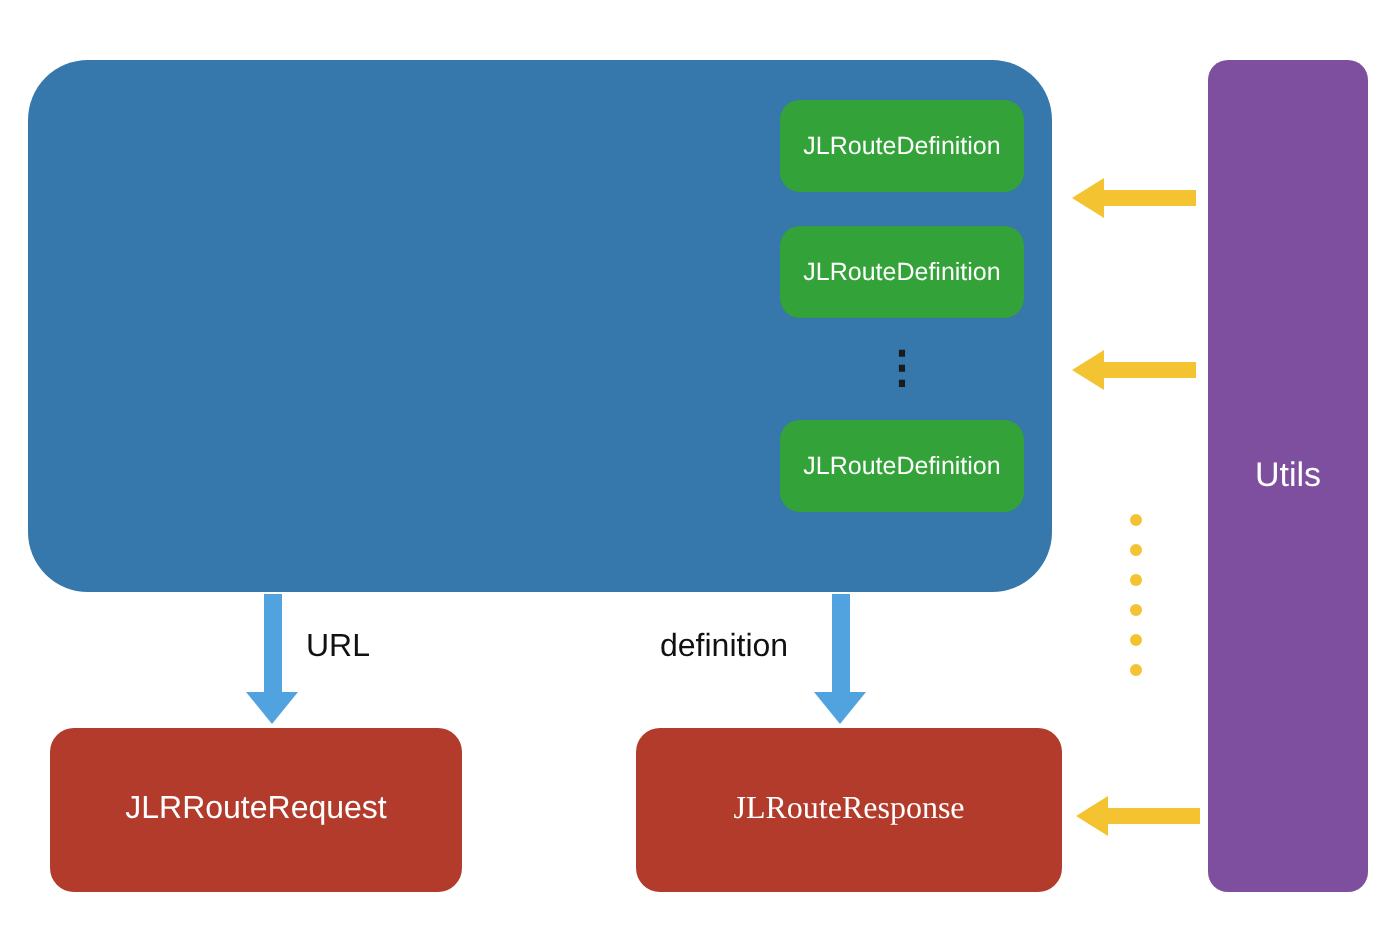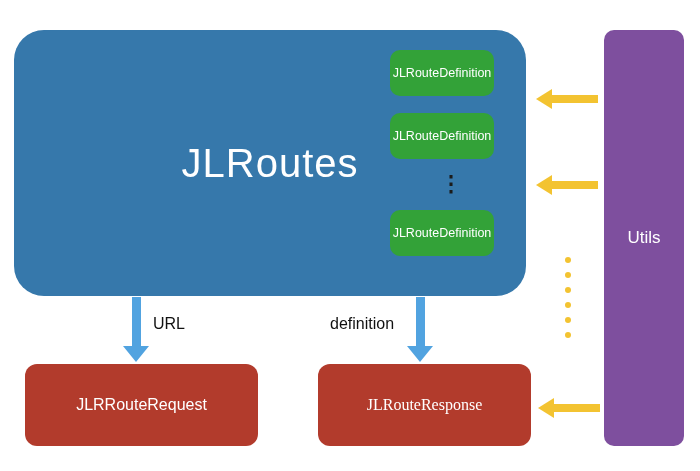--- a/index.html
+++ b/index.html
@@ -17,21 +17,21 @@
     background:var(--blue,#3678ab);
     border-radius:30px;
   }
   .main-title {
     position:absolute; left:0; right:0; top:50%;
     transform:translateY(-50%);
     text-align:center;
     color:#ffffff; font-size:40px; letter-spacing:1px;
   }
   .def-box {
-    position:absolute; left:376px; width:104px; height:46px;
+    position:absolute; left:376px; width:122px; height:46px;
     background:var(--green,#33a238); border-radius:10px;
     display:flex; align-items:center; justify-content:center;
     color:#ffffff; font-size:12.5px;
   }
   .def1 { top:20px; }
   .def2 { top:83px; }
   .def3 { top:180px; }
   .def-ellipsis {
     position:absolute; left:376px; width:122px; top:134px;
     text-align:center; color:var(--ink,#1b1b1b);
@@ -42,21 +42,21 @@
     left:604px; top:30px; width:80px; height:416px;
     background:var(--purple,#7e4f9e); border-radius:10px;
     color:#ffffff; font-size:17px;
   }
 
   .red-box {
     top:364px; height:82px;
     background:var(--red,#b23b2c); border-radius:12px;
     color:#ffffff; font-size:16px;
   }
-  .request  { left:25px;  width:233px; }
+  .request  { left:25px;  width:206px; }
   .response { left:318px; width:213px;font-family:Liberation Serif, serif; }
 
   
   .arrow-down { position:absolute; display:flex; flex-direction:column; align-items:center; width:26px; }
   .arrow-down .shaft { width:9px; height:49px; background:var(--arrow-blue,#51a3e0); }
   .arrow-down .head {
     width:0; height:0;
     border-left:13px solid transparent;
     border-right:13px solid transparent;
     border-top:16px solid var(--arrow-blue,#51a3e0);
@@ -89,21 +89,20 @@
     width:6px; height:6px; border-radius:50%;
     background:var(--yellow,#f3c331);
   }
 </style>
 </head>
 <body>
 
 <div class="canvas">
 
   <div class="box blue-box">
-    <span class="main-title">JLRoutes</span>
 
     <div class="def-box def1">
       <span>JLRouteDefinition</span>
     </div>
     <div class="def-box def2">
       <span>JLRouteDefinition</span>
     </div>
     <span class="def-ellipsis">⋮</span>
     <div class="def-box def3">
       <span>JLRouteDefinition</span>

